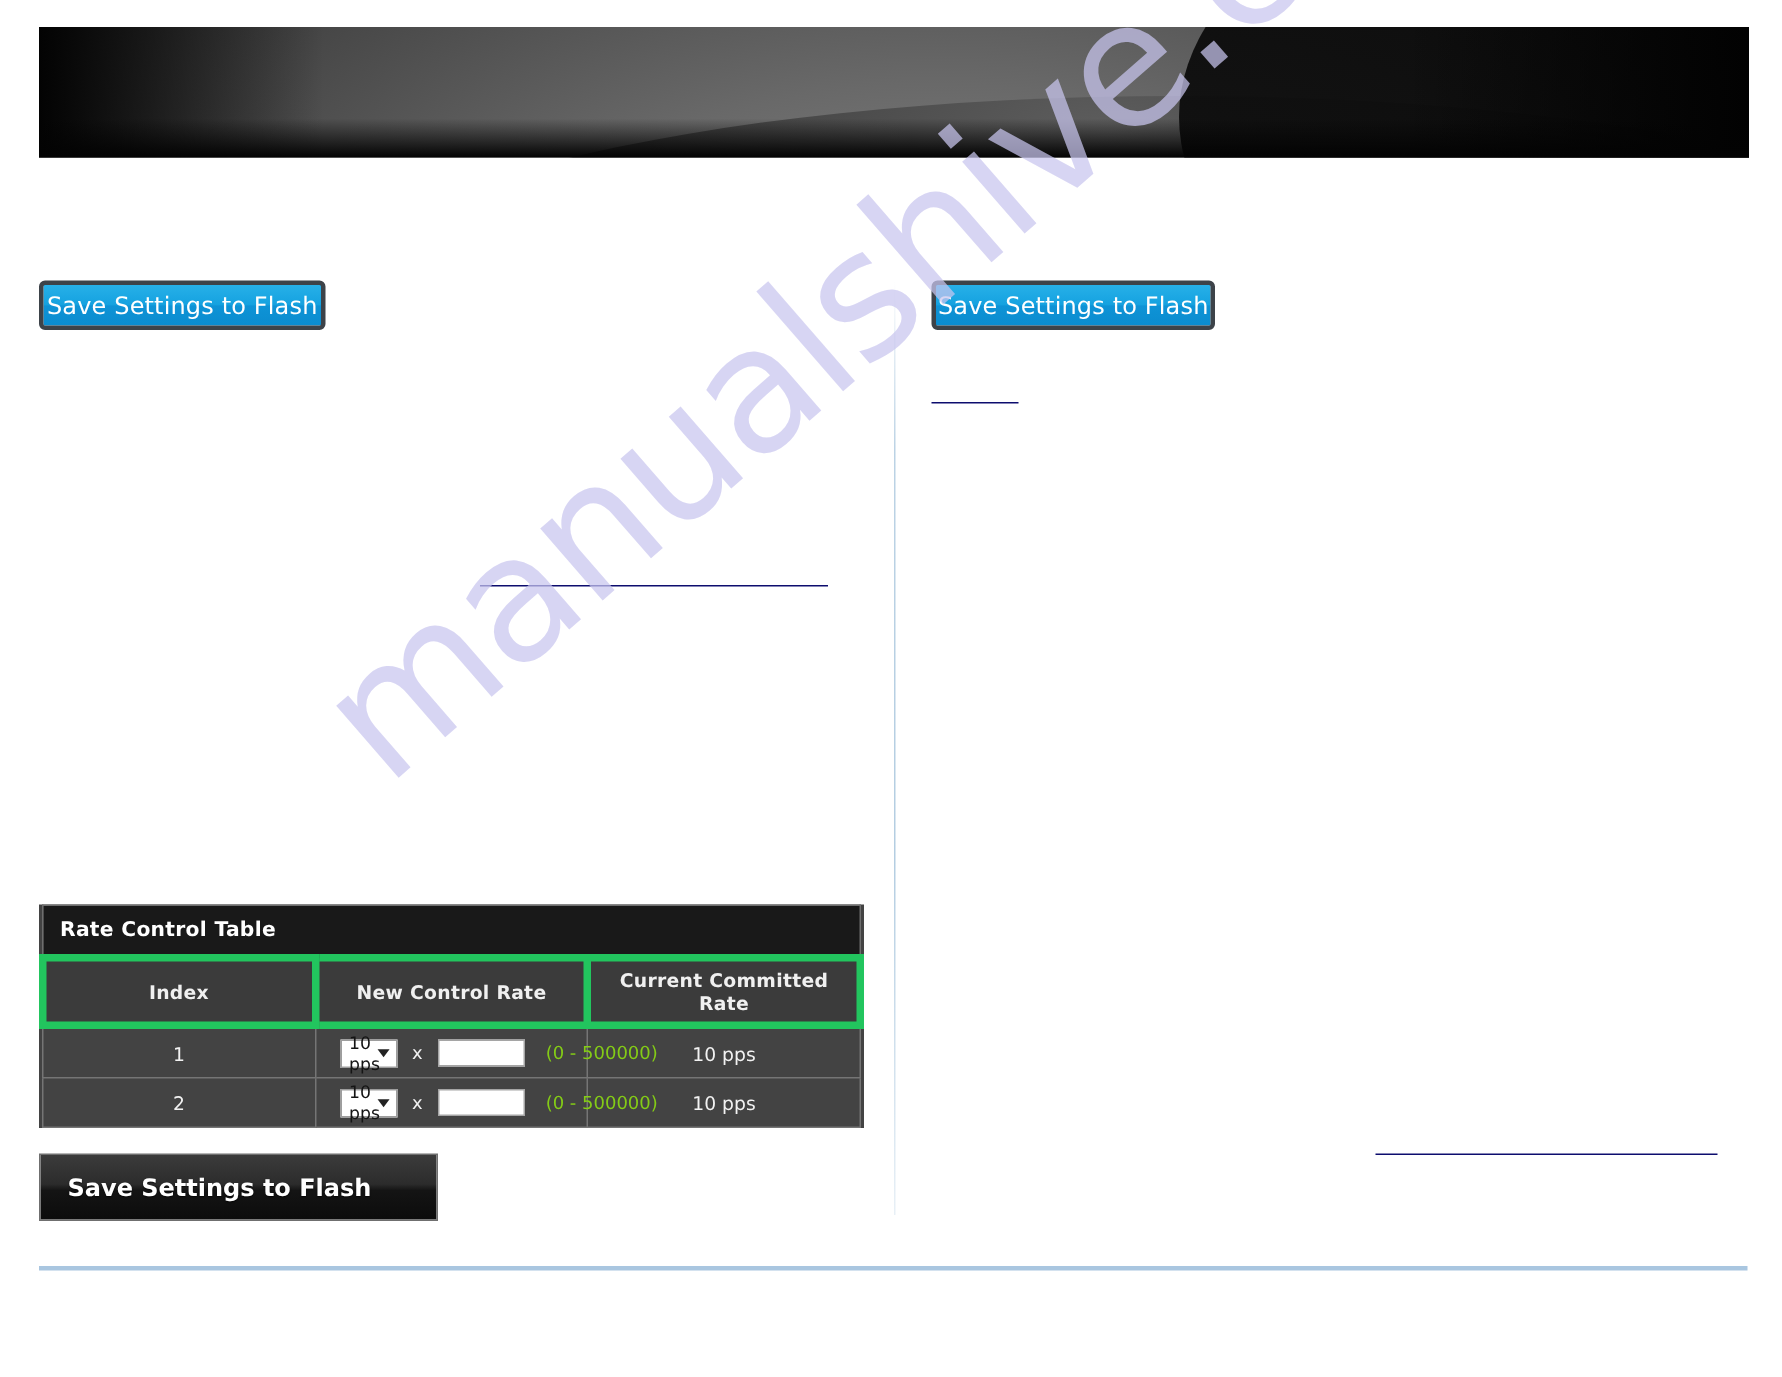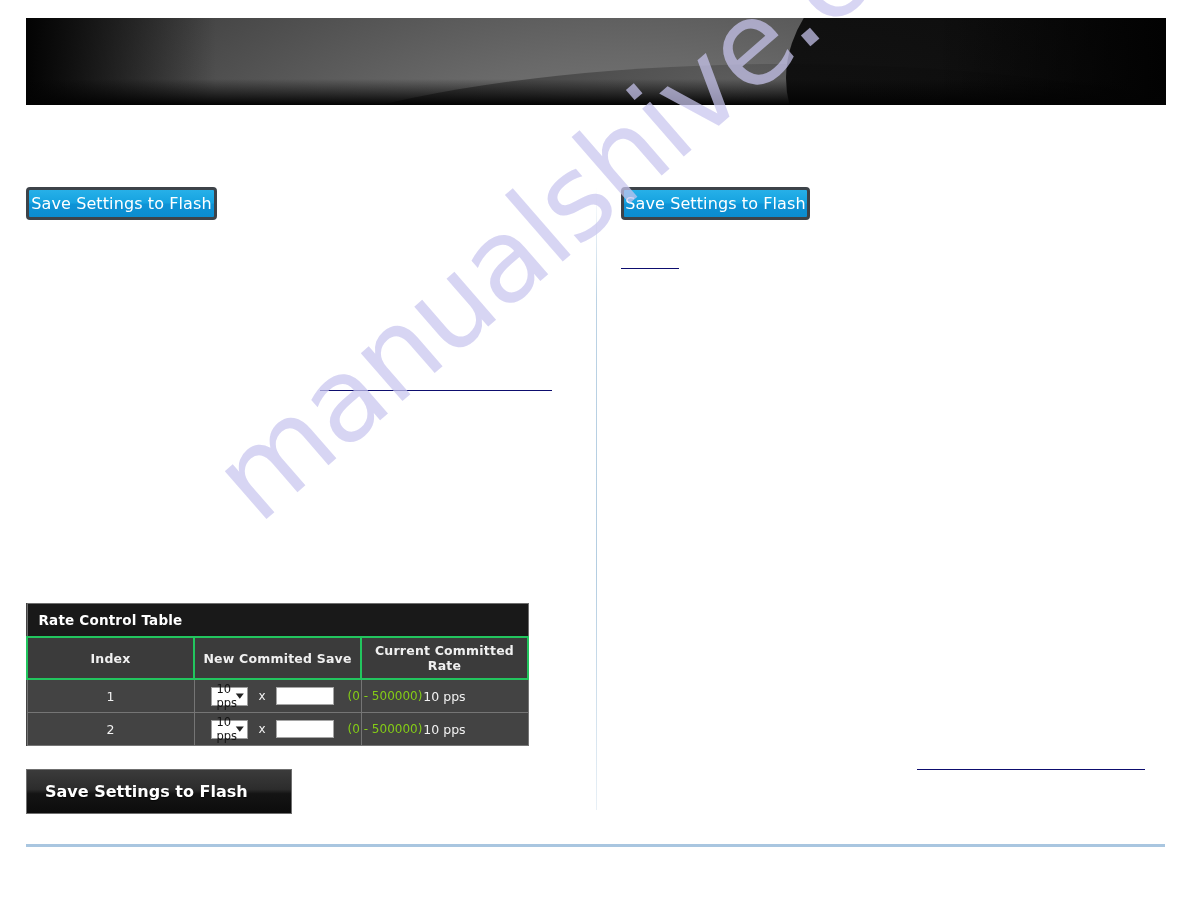--- a/index.html
+++ b/index.html
@@ -157,21 +157,21 @@
   }
   #link-rule-mid   { left: 320px; top: 390px; width: 232px; }
   #link-rule-right { left: 621px; top: 268px; width: 58px;  }
   #link-rule-low   { left: 917px; top: 769px; width: 228px; }
 
   
   .rc-table {
     position: absolute;
     left: 26px;
     top: 603px;
-    width: 503px;
+    width: 550px;
     border-collapse: collapse;
     table-layout: fixed;
     font-family: "DejaVu Sans", sans-serif;
     color: #e9e9e9;
     background: #434343;
   }
   .rc-table .rc-title-cell {
     background: #191919;
     color: #ffffff;
     font-size: 13.5px;
@@ -182,21 +182,21 @@
     border-bottom: 1px solid #7a7a7a;
     letter-spacing: .2px;
   }
   .rc-table th.rc-col-head {
     background: #3b3b3b;
     color: #f0f0f0;
     font-size: 12.5px;
     font-weight: bold;
     text-align: center;
     padding: 5px 0;
-    border: 2px solid #22c55e;
+    border: 5px solid #22c55e;
     letter-spacing: .2px;
   }
   .rc-table td.rc-cell {
     background: #434343;
     color: #f2f2f2;
     font-size: 12.5px;
     text-align: center;
     border: 1px solid #757575;
     padding: 0;
     height: 32px;
@@ -307,21 +307,21 @@
   <div class="link-rule" id="link-rule-mid"></div>
   <div class="link-rule" id="link-rule-low"></div>
 
   <table class="rc-table">
     <tbody>
       <tr>
         <td class="rc-title-cell" colspan="3">Rate Control Table</td>
       </tr>
       <tr>
         <th class="rc-col-head" style="width:74px;">Index</th>
-        <th class="rc-col-head" style="width:266px;">New Commited Save</th>
+        <th class="rc-col-head" style="width:266px;">New Control Rate</th>
         <th class="rc-col-head" style="width:202px;">Current Committed Rate</th>
       </tr>
 
       <tr>
         <td class="rc-cell">1</td>
         <td class="rc-cell rc-cell-rate">
           <div class="rate-row-inner">
             <div class="rate-select">
               <span class="sel-val">10 pps</span>
               <span class="sel-arrow">▼</span>

